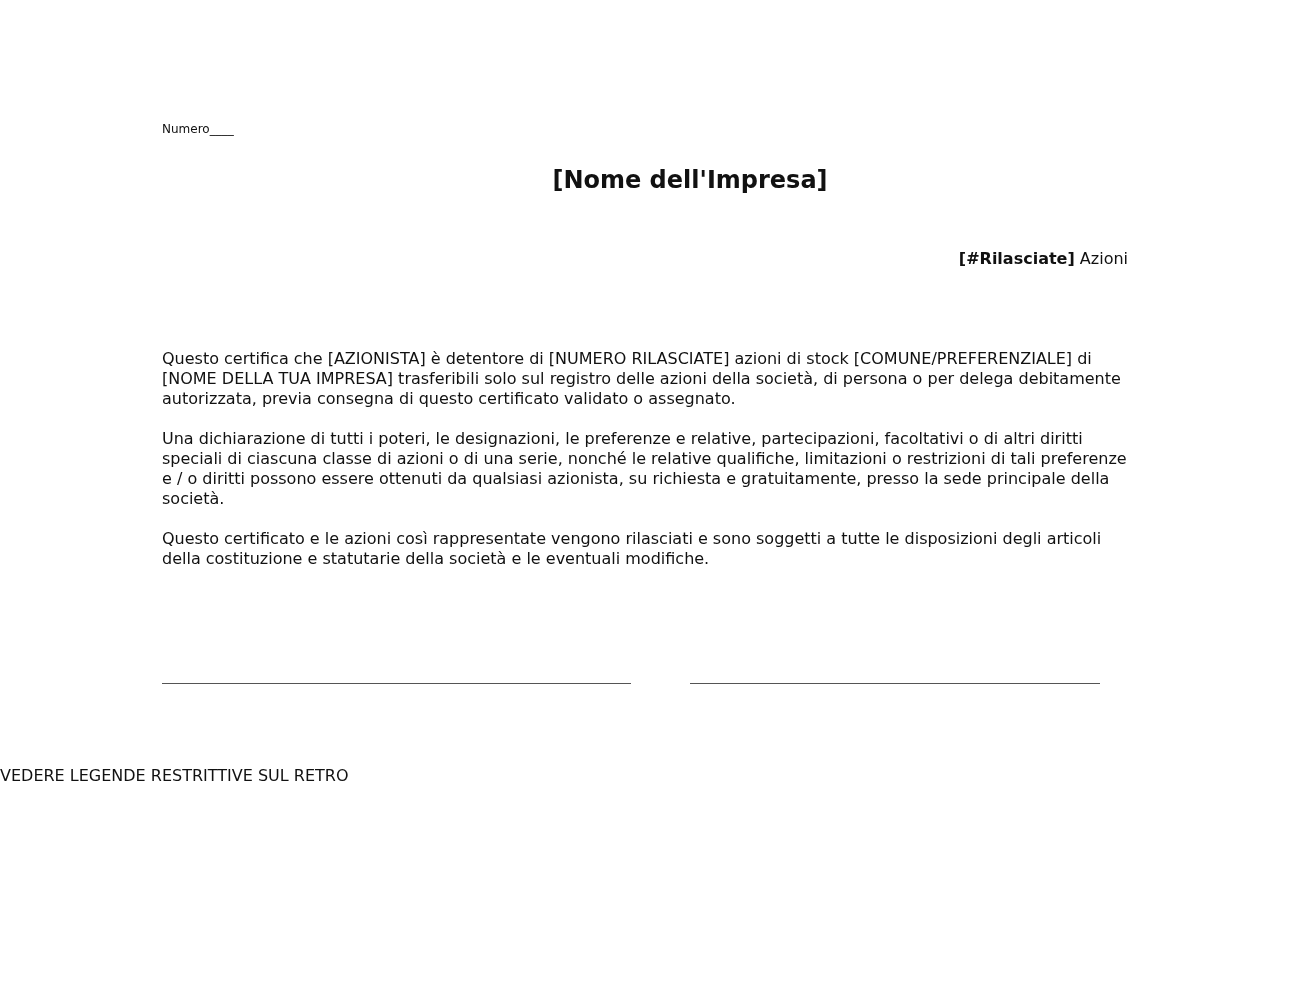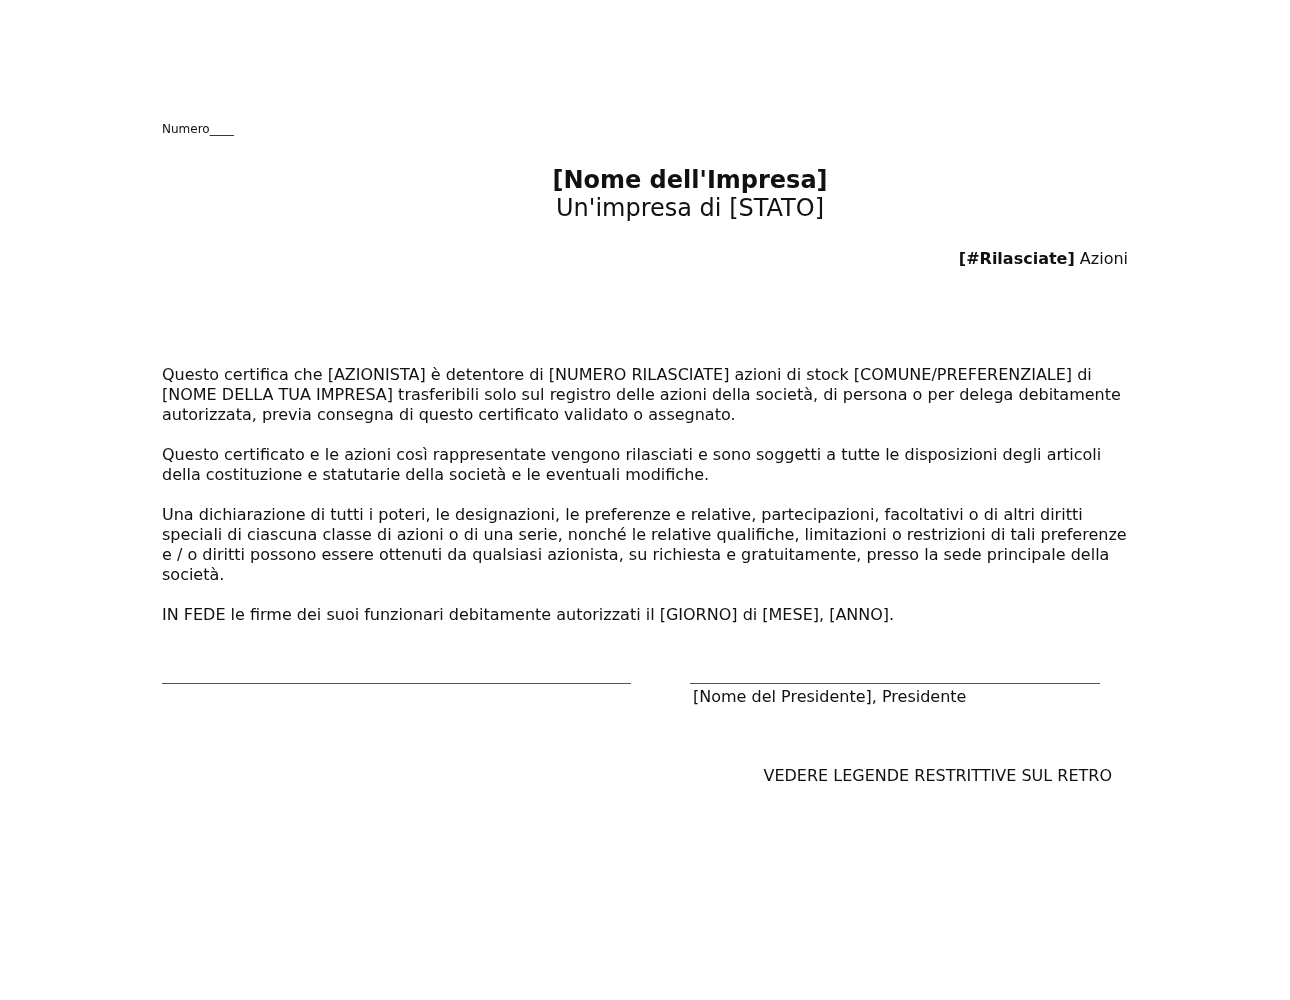--- a/index.html
+++ b/index.html
@@ -42,66 +42,63 @@
     }
     .shares .row { display: block; }
     .shares b { font-weight: bold; }
     .body-text {
       position: absolute;
       left: 162px; top: 349px;
       width: 970px;
       font-size: 16px; line-height: 20px;
     }
     .body-text p {
-      margin: 16px 0 20px 0;
+      margin: 0 0 20px 0;
       white-space: normal;
     }
     .sig {
       position: absolute;
       top: 683px;
       font-size: 16px; line-height: 20px;
       white-space: nowrap;
     }
     .sig .line {
       height: 0;
       border-top: 1.5px solid #555555;
       margin-bottom: 3px;
     }
     .sig-left { left: 162px; width: 469px; }
     .sig-right { left: 690px; width: 410px; }
     .sig-right .label { padding-left: 3px; }
     .footer {
       left: 0; width: 1112px; top: 766px;
-      text-align: right;
+      text-align: left;
       font-size: 16px; line-height: 20px;
     }
   </style>
 </head>
 <body>
 
 <div class="abs numero">Numero____</div>
 
 <div class="abs company">
   <span class="name">[Nome dell'Impresa]</span>
-  <span class="state">Un'impresa di [STATO]</span>
 </div>
 
 <div class="abs shares">
   <span class="row"><b>[#Rilasciate]</b><span> Azioni</span></span>
 </div>
 
 <div class="body-text">
   <p>Questo certifica che [AZIONISTA] è detentore di [NUMERO RILASCIATE] azioni di stock [COMUNE/PREFERENZIALE] di [NOME DELLA TUA IMPRESA] trasferibili solo sul registro delle azioni della società, di persona o per delega debitamente autorizzata, previa consegna di questo certificato validato o assegnato.</p>
+  <p>Una dichiarazione di tutti i poteri, le designazioni, le preferenze e relative, partecipazioni, facoltativi o di altri diritti speciali di ciascuna classe di azioni o di una serie, nonché le relative qualifiche, limitazioni o restrizioni di tali preferenze e / o diritti possono essere ottenuti da qualsiasi azionista, su richiesta e gratuitamente, presso la sede principale della società.</p>
   <p>Questo certificato e le azioni così rappresentate vengono rilasciati e sono soggetti a tutte le disposizioni degli articoli della costituzione e statutarie della società e le eventuali modifiche.</p>
-  <p>Una dichiarazione di tutti i poteri, le designazioni, le preferenze e relative, partecipazioni, facoltativi o di altri diritti speciali di ciascuna classe di azioni o di una serie, nonché le relative qualifiche, limitazioni o restrizioni di tali preferenze e / o diritti possono essere ottenuti da qualsiasi azionista, su richiesta e gratuitamente, presso la sede principale della società.</p>
-  <p>IN FEDE le firme dei suoi funzionari debitamente autorizzati il [GIORNO] di [MESE], [ANNO].</p>
 </div>
 
 <div class="sig sig-left">
   <div class="line"></div>
 </div>
 
 <div class="sig sig-right">
   <div class="line"></div>
-  <div class="label">[Nome del Presidente], Presidente</div>
 </div>
 
 <div class="abs footer">VEDERE LEGENDE RESTRITTIVE SUL RETRO</div>
 
 </body></html>

